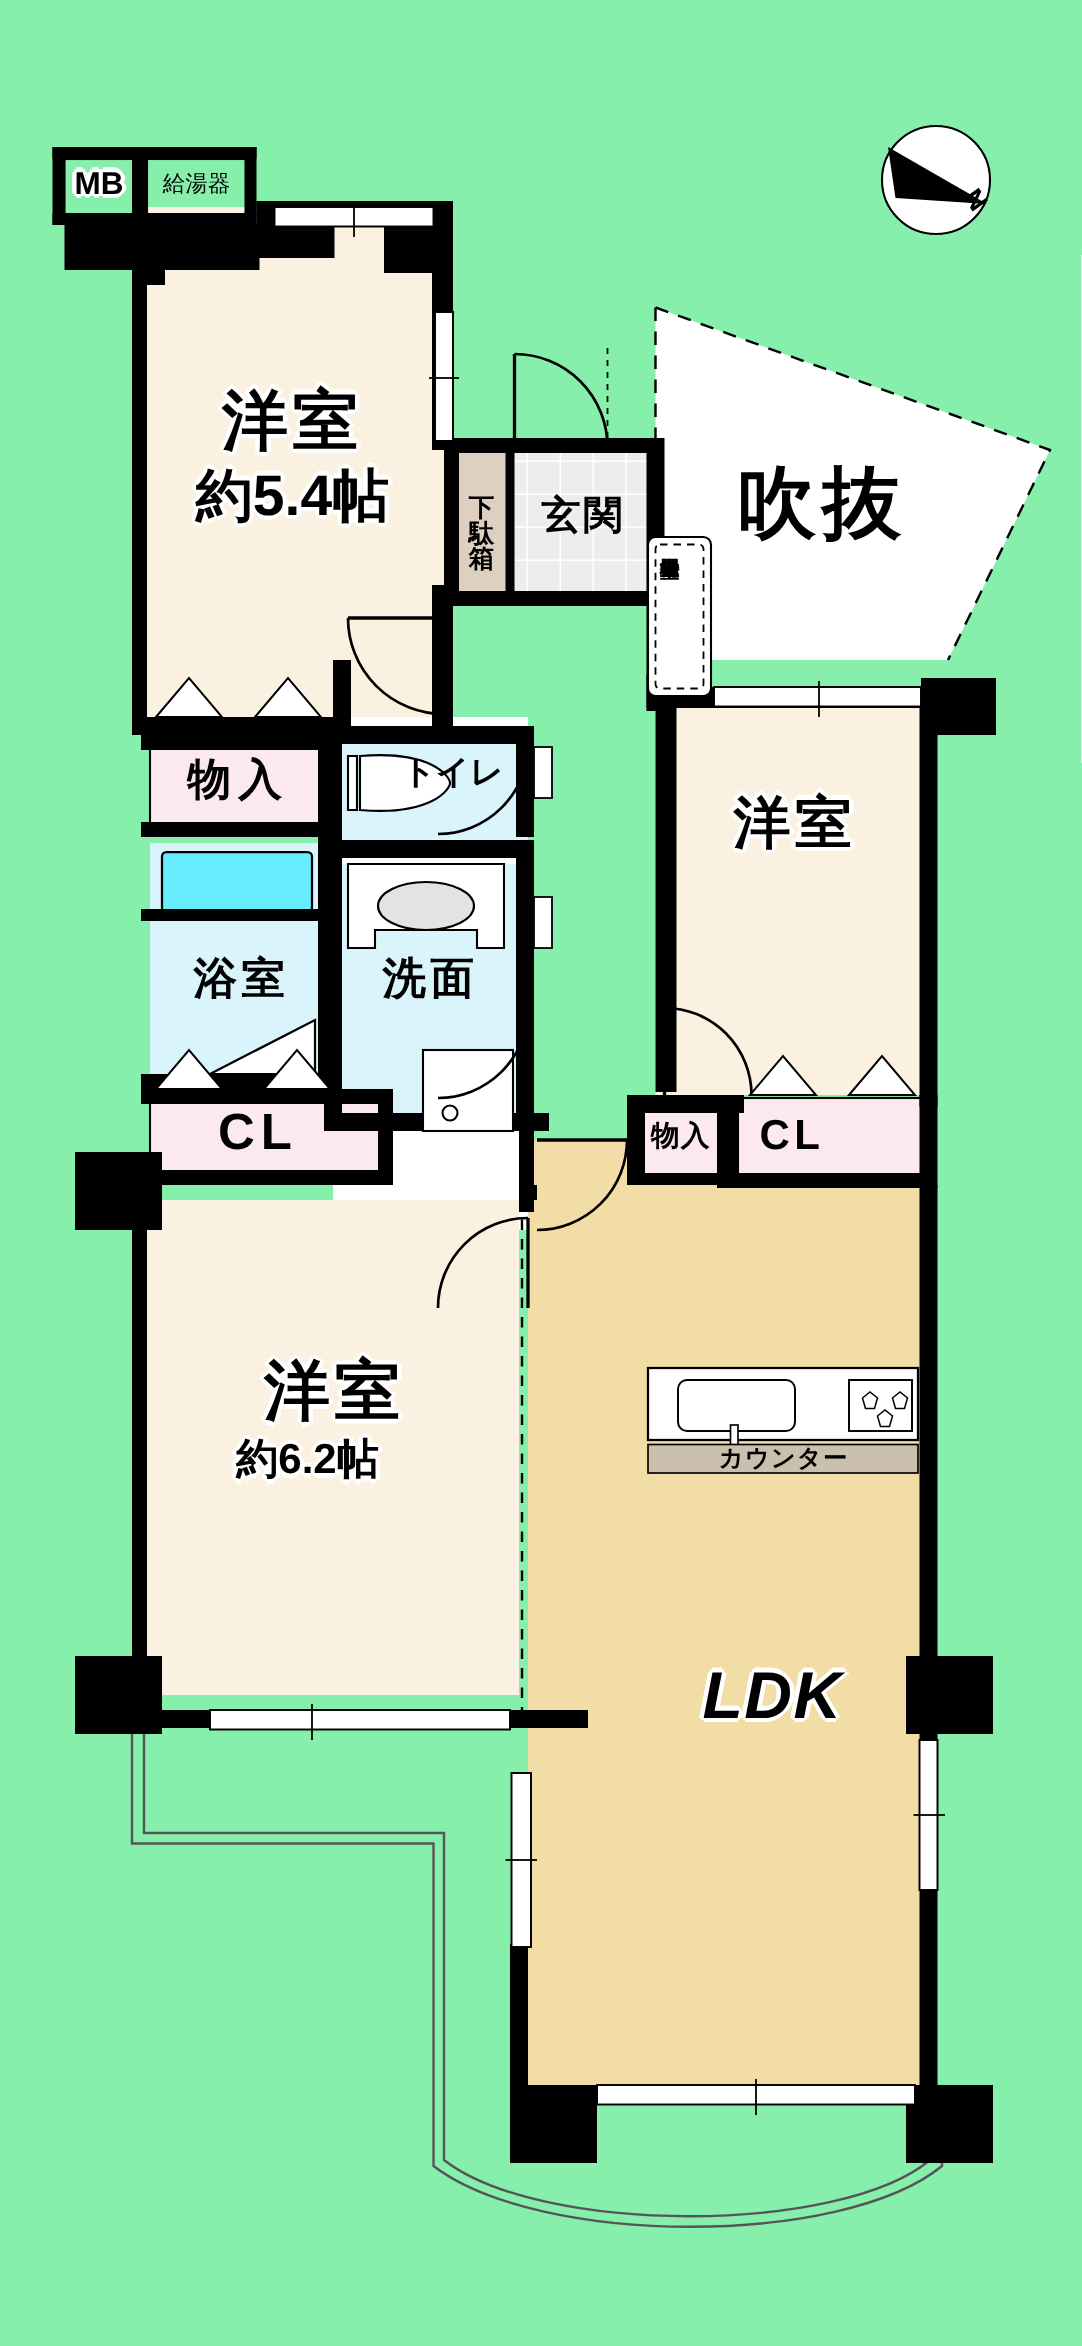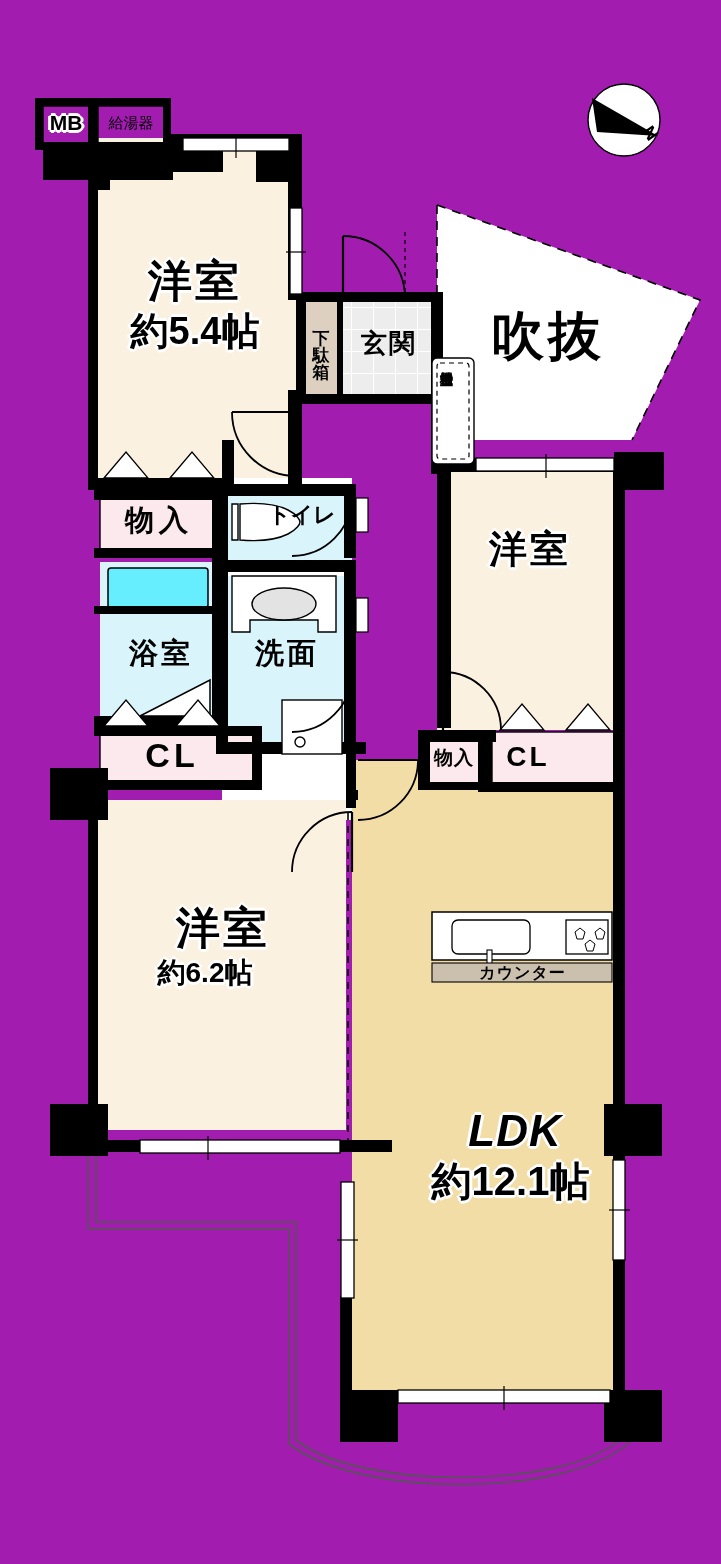--- a/index.html
+++ b/index.html
@@ -1,17 +1,17 @@
 <!DOCTYPE html>
 <html><head>
 <meta charset="utf-8">
 <style>
   html,body{margin:0;padding:0;background:#fff;}
   body{font-family:"Liberation Sans","DejaVu Sans",sans-serif;}
-  #plan{position:relative;width:721px;height:1564px;background:#a21caf;overflow:hidden;}
+  #plan{position:relative;width:721px;height:1564px;background:#86efac;overflow:hidden;}
   svg{position:absolute;left:0;top:0;}
   .lbl{position:absolute;color:#000;font-weight:bold;text-align:center;
        line-height:1.05;white-space:nowrap;
        -webkit-text-stroke:0px;
        text-shadow:
          2px 0 #fff,-2px 0 #fff,0 2px #fff,0 -2px #fff,
          1.5px 1.5px #fff,-1.5px 1.5px #fff,1.5px -1.5px #fff,-1.5px -1.5px #fff,
          3px 0 #fff,-3px 0 #fff,0 3px #fff,0 -3px #fff;}
   .lbl.nostroke{text-shadow:none;}
   .vlbl{writing-mode:vertical-rl;text-orientation:upright;}
@@ -303,17 +303,16 @@
 
   <div class="lbl nostroke" style="left:498px;top:742px;width:60px;font-size:28px;letter-spacing:3px;">CL</div>
 
   <div class="lbl" style="left:138px;top:905px;width:170px;font-size:44px;letter-spacing:3px;">洋室</div>
   <div class="lbl" style="left:112px;top:958px;width:186px;font-size:28px;">約6.2帖</div>
 
   <div class="lbl nostroke" style="left:440px;top:965px;width:165px;font-size:16px;letter-spacing:1px;">カウンター</div>
 
 
   <div class="lbl" style="left:450px;top:1108px;width:130px;font-size:44px;letter-spacing:1px;font-style:italic;">LDK</div>
-  <div class="lbl" style="left:398px;top:1160px;width:225px;font-size:40px;">約12.1帖</div>
 
   <div class="lbl nostroke" style="left:640px;top:124px;width:20px;font-size:18px;transform:rotate(55deg);">N</div>
 
 </div>
 
 </body></html>

